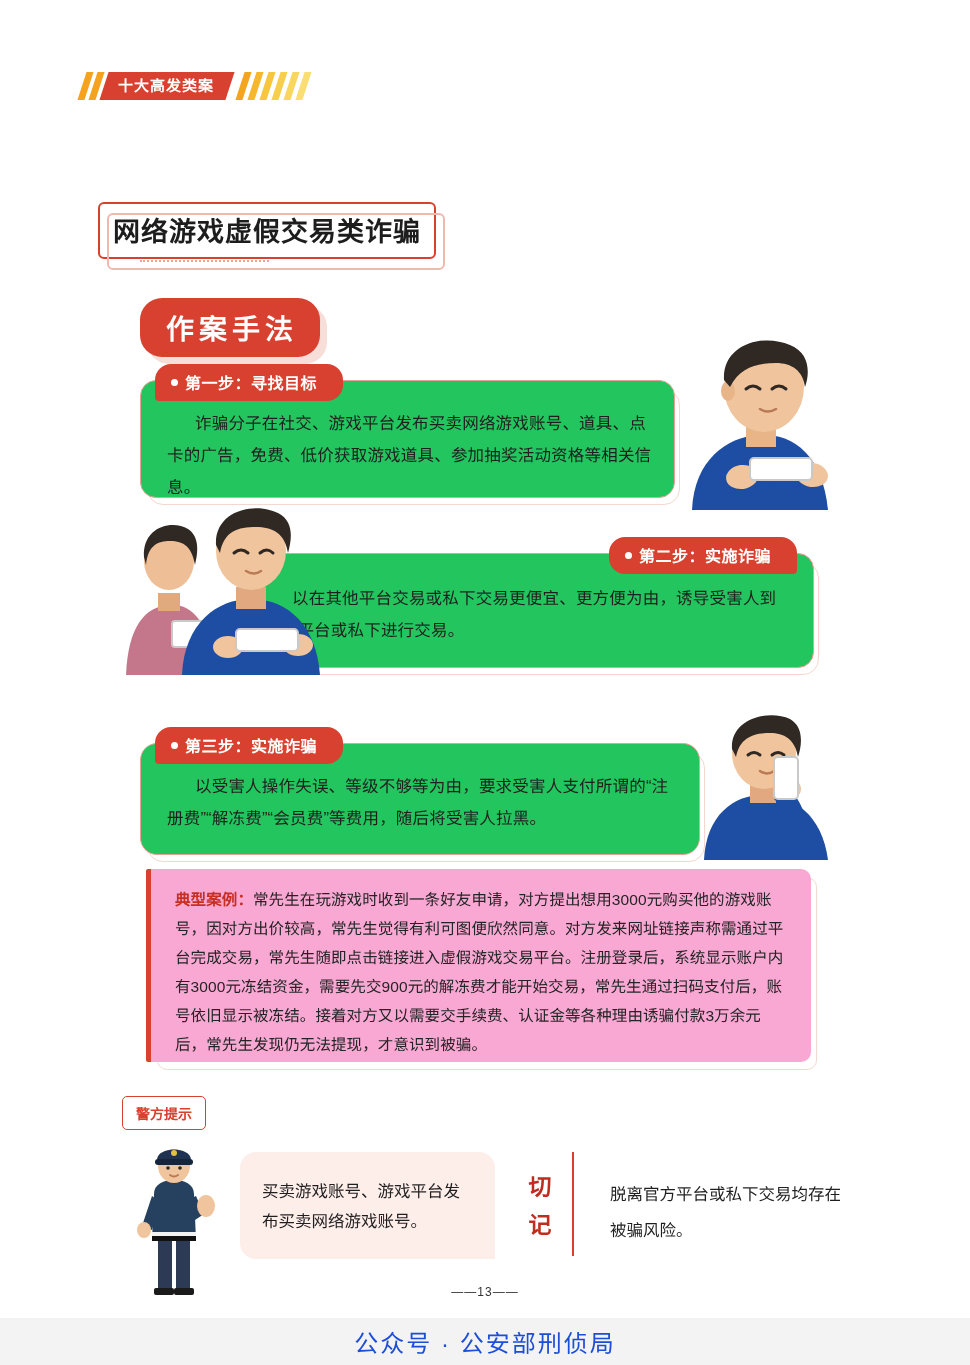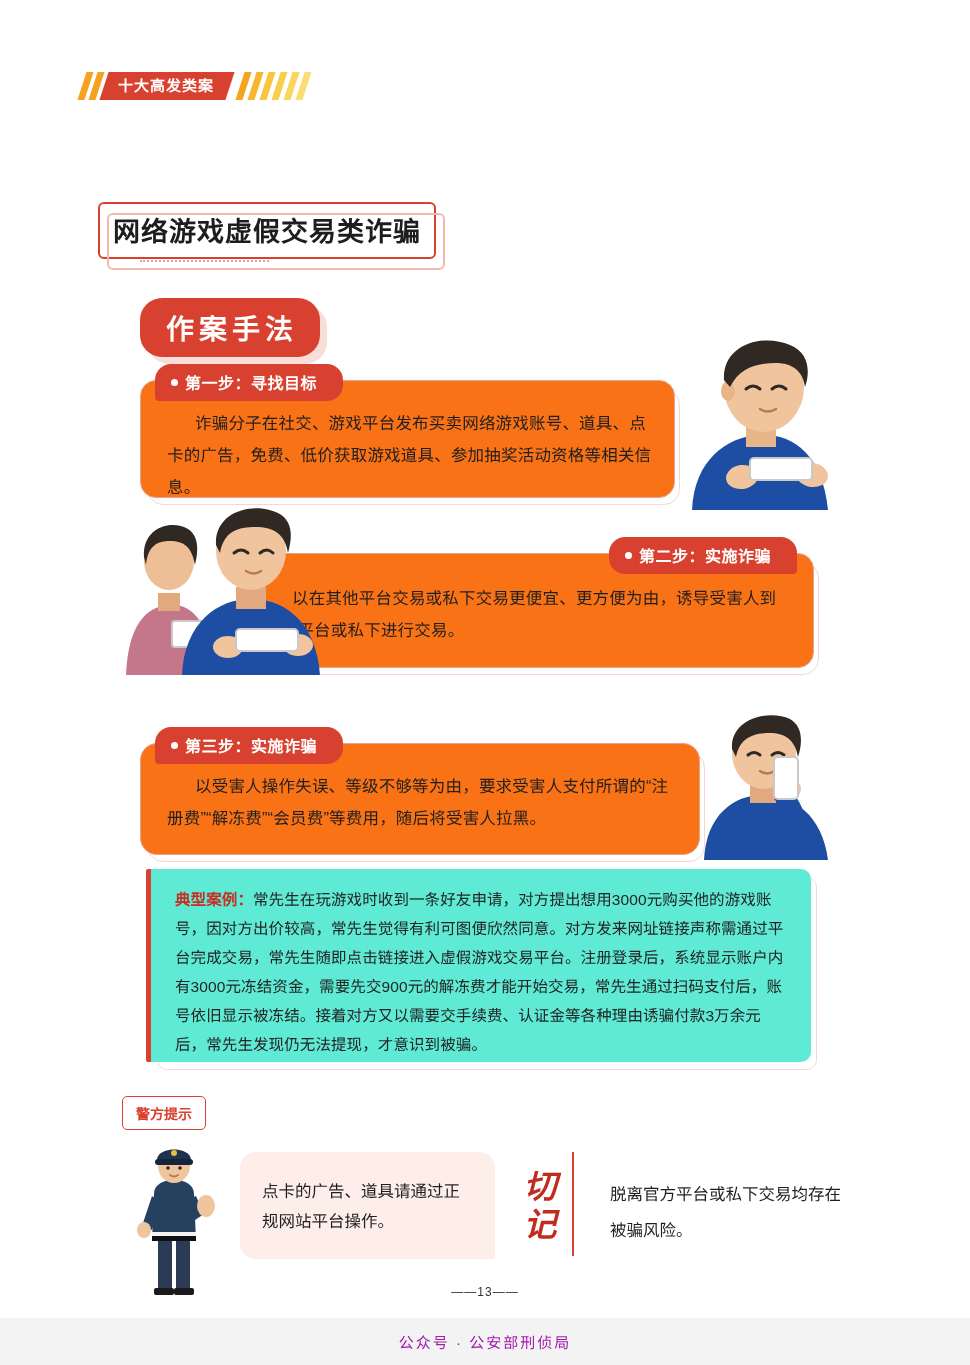--- a/index.html
+++ b/index.html
@@ -124,21 +124,21 @@
     padding: 9px 22px 10px 26px;
     border-radius: 22px;
     box-shadow: 7px 7px 0 #f7ded9;
   }
 
   
   .step-card {
     position: absolute;
     border: 1.6px solid #e8a294;
     border-radius: 16px;
-    background: #f97316;
+    background: #22c55e;
   }
   .step-card.shadow::after {
     content: "";
     position: absolute;
     left: 6px; top: 8px; right: -6px; bottom: -8px;
     border: 1.6px solid #f5d7d0;
     border-radius: 16px;
     z-index: -1;
   }
   .step-tab {
@@ -179,21 +179,21 @@
   
   #card3 { left: 140px; top: 743px; width: 560px; height: 112px; border-radius: 17px; }
   #card3 .step-tab { left: 14px; }
   #card3 .step-body { padding: 26px 22px 0 26px; text-indent: 28px; }
 
   
   .case-box {
     position: absolute;
     left: 146px; top: 869px;
     width: 665px; height: 193px;
-    background: #5eead4;
+    background: #f9a8d4;
     border-left: 5px solid #d8412f;
     border-radius: 2px 10px 10px 2px;
     padding: 16px 26px 0 24px;
   }
   .case-box::after{
     content:"";
     position:absolute;
     left:6px; top:8px; right:-6px; bottom:-8px;
     border:1.4px solid #f2dad3;
     border-radius:10px;
@@ -239,26 +239,25 @@
     position: absolute;
     left: 572px; top: 1152px;
     width: 2px; height: 104px;
     background: #d8412f;
   }
   .tip-seal {
     position: absolute;
     left: 518px; top: 1168px;
     width: 44px;
     color: #c02d20;
-    font-size: 33px;
+    font-size: 23px;
     line-height: 38px;
     font-family: "DejaVu Serif", "Liberation Serif", serif;
     font-weight: bold;
     text-align: center;
-    font-style: italic;
   }
   .tip-right {
     position: absolute;
     left: 610px; top: 1176px;
     width: 240px;
     font-size: 16.5px;
     line-height: 36px;
     color: #1f1f1f;
   }
 
@@ -272,22 +271,22 @@
     letter-spacing: 1px;
   }
   .footer-bar {
     position: absolute;
     left: 0; right: 0; top: 1318px;
     height: 47px;
     background: #f3f3f3;
     display: flex; align-items: center; justify-content: center;
   }
   .footer-bar .txt {
-    font-size: 15px;
-    color: #a21caf;
+    font-size: 24px;
+    color: #1d4ed8;
     letter-spacing: 2px;
   }
 
   
   .illus { position: absolute; }
 
   
   #illus1 { left: 672px; top: 325px; width: 190px; height: 185px; }
   
   #illus2 { left: 120px; top: 495px; width: 210px; height: 180px; }
@@ -452,21 +451,21 @@
     <rect x="25" y="19" width="38" height="6" rx="3" fill="#16253b"></rect>
     <circle cx="44" cy="13" r="3" fill="#e3c13f"></circle>
 
     <circle cx="38" cy="28" r="1.8" fill="#2f2823"></circle>
     <circle cx="50" cy="28" r="1.8" fill="#2f2823"></circle>
     <path d="M40 35 q4 3 8 0" stroke="#b87b55" stroke-width="2" fill="none" stroke-linecap="round"></path>
   </svg>
 </div>
 
 <div class="tip-bubble">
-  <p>点卡的广告、道具请通过正规网站平台操作。</p>
+  <p>买卖游戏账号、游戏平台发布买卖网络游戏账号。</p>
 </div>
 
 <div class="tip-seal">切记</div>
 <div class="tip-divider"></div>
 <div class="tip-right">脱离官方平台或私下交易均存在被骗风险。</div>
 
 <div class="page-num">——13——</div>
 <div class="footer-bar">
   <span class="txt">公众号 · 公安部刑侦局</span>
 </div>

